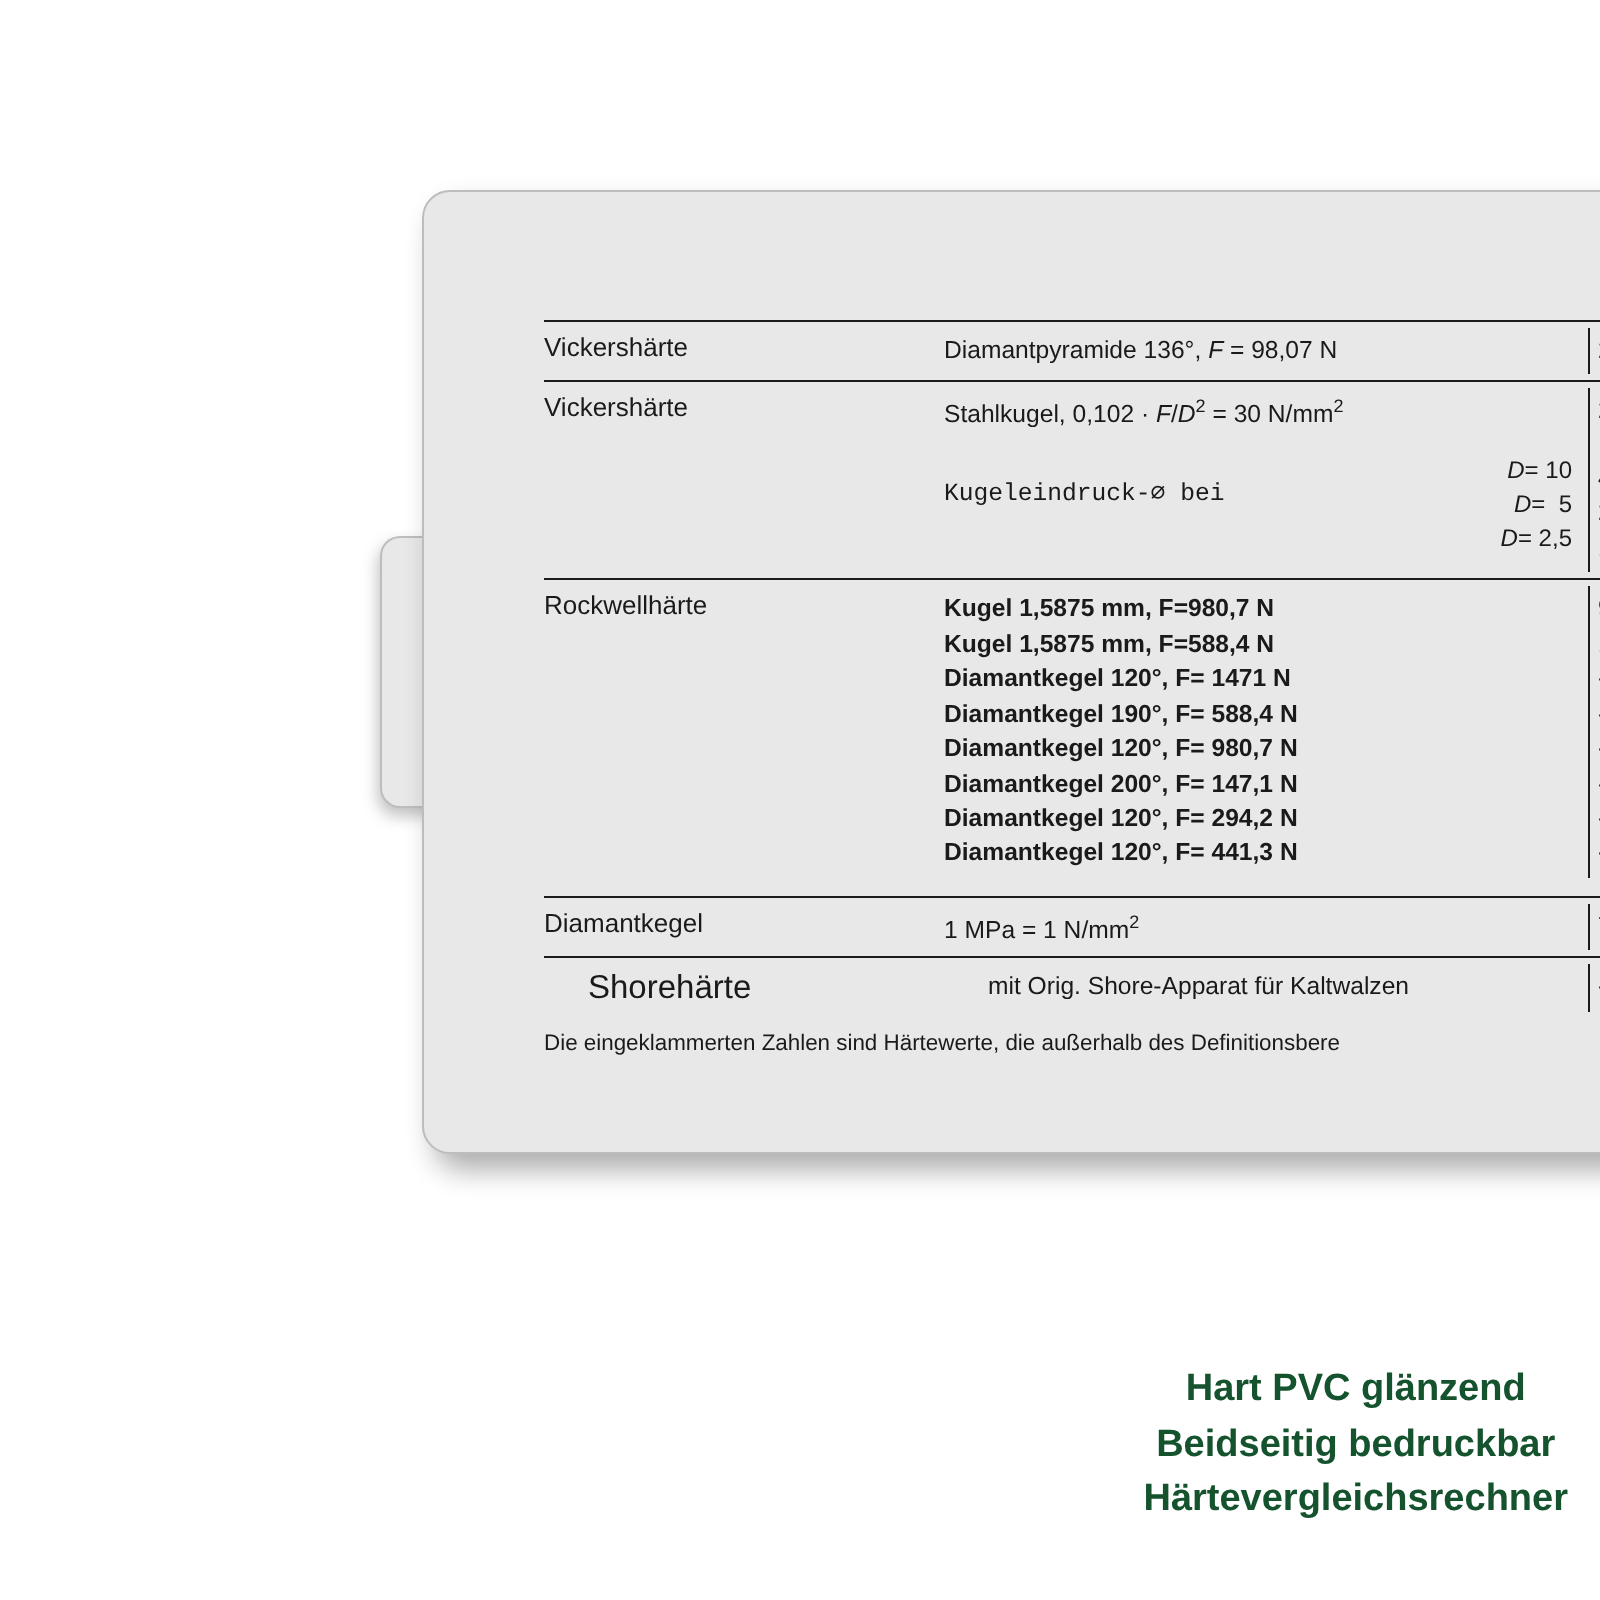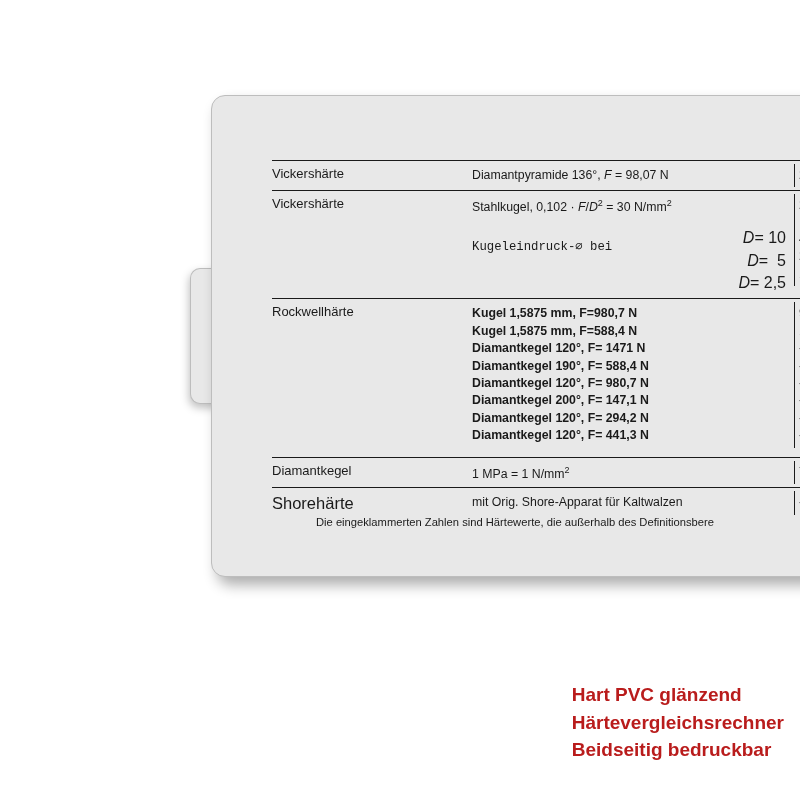--- a/index.html
+++ b/index.html
@@ -60,21 +60,21 @@
     padding-bottom: 3px;
   }
   .rowlabel {
     width: 200px;
     flex: 0 0 200px;
     font-size: 13px;
     font-weight: normal;
     line-height: 1.35;
     padding-top: 1px;
   }
-  .rowlabel.light { font-weight: normal; font-size: 16.5px; }
+  .rowlabel.light { font-weight: normal; font-size: 16.5px; margin-left: 22px; }
   .rowdesc {
     flex: 1 1 auto;
     font-size: 12.3px;
     line-height: 1.42;
     padding-top: 3px;
     position: relative;
   }
   .rowdesc .ital { font-style: italic; }
   .rowvals {
     width: 38px;
@@ -99,48 +99,47 @@
     margin-top: 10px;
   }
   .brinell-left {
     flex: 1 1 auto;
     font-size: 12.3px;
     line-height: 1.42;
     padding-top: 12px;
     font-family: Liberation Mono, monospace;
   }
   .brinell-dlist {
-    font-size: 16px;
+    font-size: 12px;
     line-height: 1.42;
     text-align: right;
     padding-right: 8px;
     white-space: nowrap;
   }
 
   .mono-lines div { white-space: nowrap; font-weight: bold; }
 
   #footnote {
     position: absolute;
     left: 60px;
     top: 420px;
     font-size: 11.2px;
     color: #1a1a1a;
     white-space: nowrap;
-    margin-left: 44px;
   }
 
   
   #caption {
     position: absolute;
     right: 16px;
     bottom: 36px;
-    text-align: left;
+    text-align: center;
     font-size: 19px;
     font-weight: bold;
-    color: #b91c1c;
+    color: #14532d;
     line-height: 1.45;
   }
 </style>
 </head>
 <body>
 
 <div id="card-tab"></div>
 
 <div id="card">
 
@@ -216,15 +215,15 @@
       </div>
     </div>
 
   </div>
 
   <div id="footnote">Die eingeklammerten Zahlen sind Härtewerte, die außerhalb des Definitionsbere</div>
 </div>
 
 <div id="caption">
   <div>Hart PVC glänzend</div>
+  <div>Beidseitig bedruckbar</div>
   <div>Härtevergleichsrechner</div>
-  <div>Beidseitig bedruckbar</div>
 </div>
 
 </body></html>

